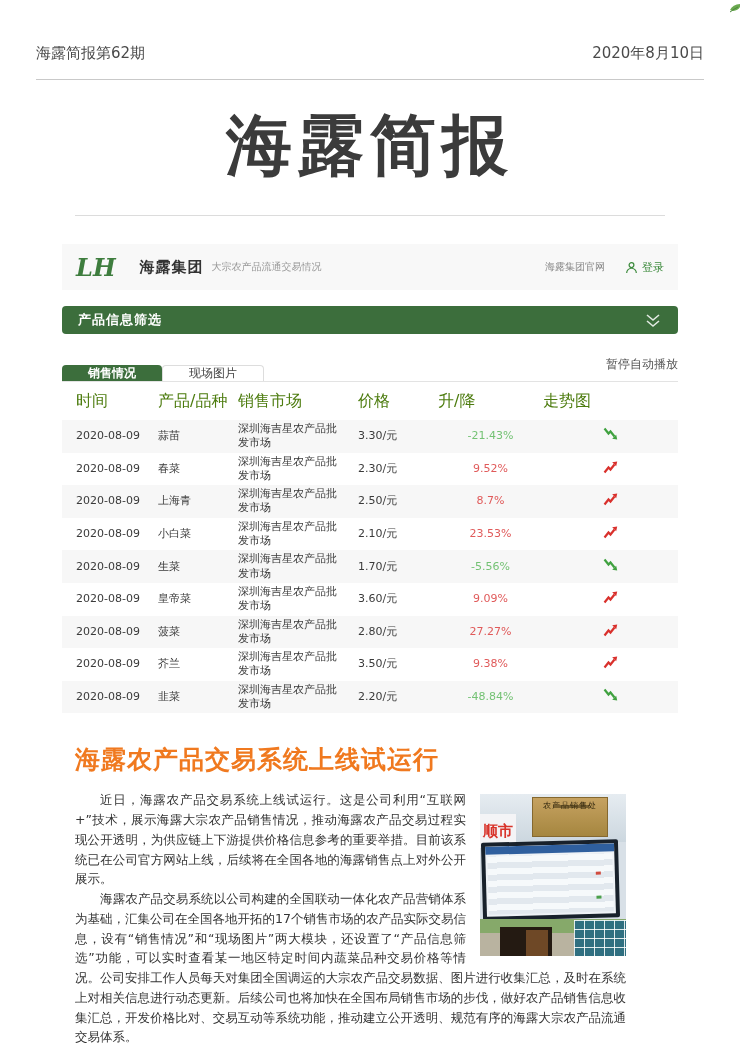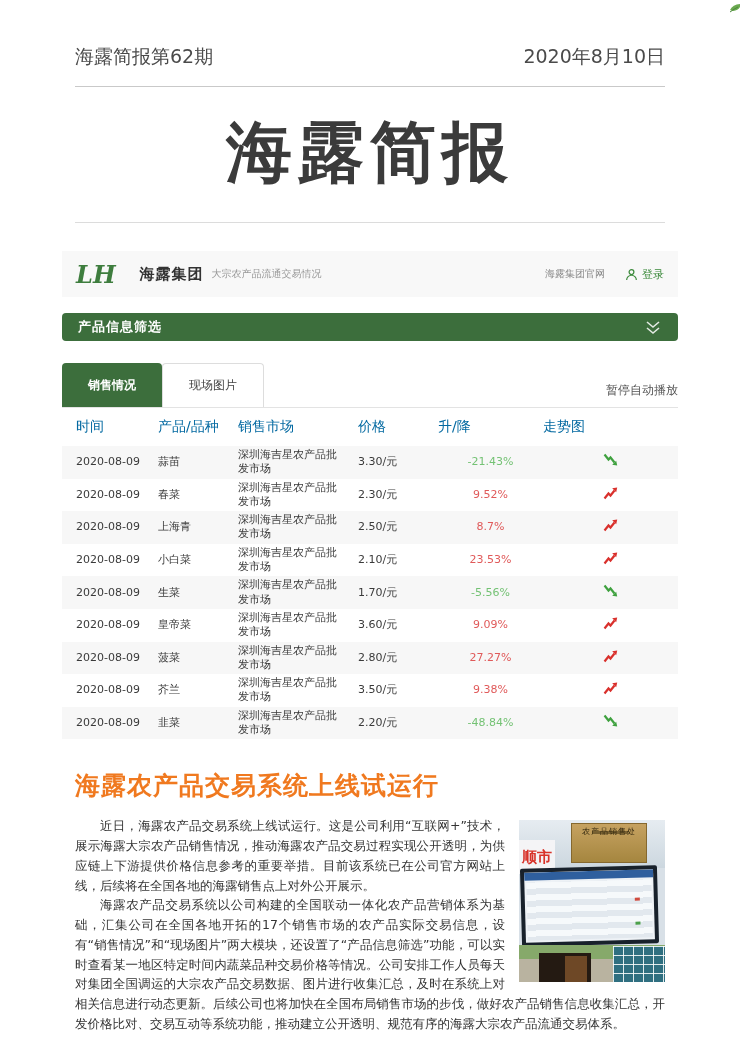--- a/index.html
+++ b/index.html
@@ -1,22 +1,22 @@
 <!DOCTYPE html>
 <html><head>
 <meta charset="utf-8">
 <style>
   * { margin:0; padding:0; box-sizing:border-box; }
   html,body { background:#ffffff; }
   body { font-family:"DejaVu Sans","Liberation Sans",sans-serif; color:#333; }
   .page { position:relative; width:740px; height:1047px; background:#fff; overflow:hidden; }
 
   
-  .masthead { margin:0 75px; padding-top:44px; display:flex; justify-content:space-between;
-              font-size:19px; color:#4a4a4a; padding-bottom:16px; border-bottom:1px solid #c9c9c9; }
+  .masthead { margin:0 36px; padding-top:44px; display:flex; justify-content:space-between;
+              font-size:15px; color:#4a4a4a; padding-bottom:16px; border-bottom:1px solid #c9c9c9; }
 
   
   .title-block { margin:0 75px; text-align:center; padding:16px 0 20px 0; border-bottom:1px solid #dcdcdc; }
   .big-title { font-size:66px; font-weight:700; color:#3b3b3b; letter-spacing:6px; line-height:1.5; }
 
   
   .site { margin:28px 62px 0 62px; }
   .site-header { height:46px; background:#f8f8f8; display:flex; align-items:center; padding:0 14px; }
   .logo-wrap { display:flex; align-items:center; }
   .logo-mono { position:relative; font-family:"DejaVu Serif","Liberation Serif",serif; font-style:italic;
@@ -28,41 +28,41 @@
   .official-link { font-size:10px; color:#888; margin-right:20px; cursor:pointer; }
   .login { display:flex; align-items:center; font-size:11px; color:#3c8a3c; cursor:pointer; }
   .login svg { margin-right:4px; }
 
   .filter-bar { margin-top:16px; height:28px; background:#3c6e3c; border-radius:4px; display:flex;
                 align-items:center; padding:0 16px; cursor:pointer; }
   .filter-label { color:#fff; font-size:13px; font-weight:bold; letter-spacing:1px; }
   .filter-chevrons { margin-left:auto; display:flex; align-items:center; }
 
   .tabs-row { margin-top:22px; display:flex; align-items:flex-end; border-bottom:1px solid #e3e3e3; }
-  .tab { height:44px; display:flex; align-items:center; padding:0 26px; font-size:12px; cursor:pointer;
+  .tab { height:16px; display:flex; align-items:center; padding:0 26px; font-size:12px; cursor:pointer;
          border-radius:4px 4px 0 0; }
   .tab.active { background:#3c6e3c; color:#fff; font-weight:bold; }
   .tab.inactive { background:#fff; color:#444; border:1px solid #ddd; border-bottom:none; }
   .autoplay { margin-left:auto; font-size:12px; color:#555; padding-bottom:8px; cursor:pointer; }
 
   
   .grid { display:grid; grid-template-columns:82px 80px 120px 80px 105px 1fr; padding-left:14px; align-items:center; }
-  .thead { height:38px; font-size:14px; color:#0369a1; }
+  .thead { height:38px; font-size:16px; color:#4d7c0f; }
   .trow { min-height:30px; font-size:11px; color:#3a3a3a; padding:2px 0 2px 14px; }
   .trow.alt { background:#f7f7f7; }
   .c { line-height:1.3; }
   .c-market { padding-right:14px; }
   .c-change { text-align:center; font-size:11px; }
   .c-change.down { color:#74c274; }
   .c-change.up { color:#e05a5a; }
   .c-trend { text-align:center; }
   .h-change, .h-trend { text-align:left; }
 
   
-  .article { margin:30px 75px 0 75px; }
+  .article { margin:30px 114px 0 75px; }
   .article h2 { color:#f0791f; font-size:25px; font-weight:bold; letter-spacing:1px; margin-bottom:14px; }
   .article-body { font-size:12.5px; line-height:1.58; color:#333; text-align:justify; }
   .article-body p { text-indent:2em; }
 
   
   .photo { float:right; width:146px; height:162px; margin:4px 0 6px 14px; position:relative;
            overflow:hidden; background:#d8e0e7; }
   .ph-sky { position:absolute; left:0; top:0; width:100%; height:48px;
             background:linear-gradient(#e6ecf1,#ccd7df); }
   .ph-sign { position:absolute; left:0; top:20px; width:36px; height:34px; background:#f4f4f6;

